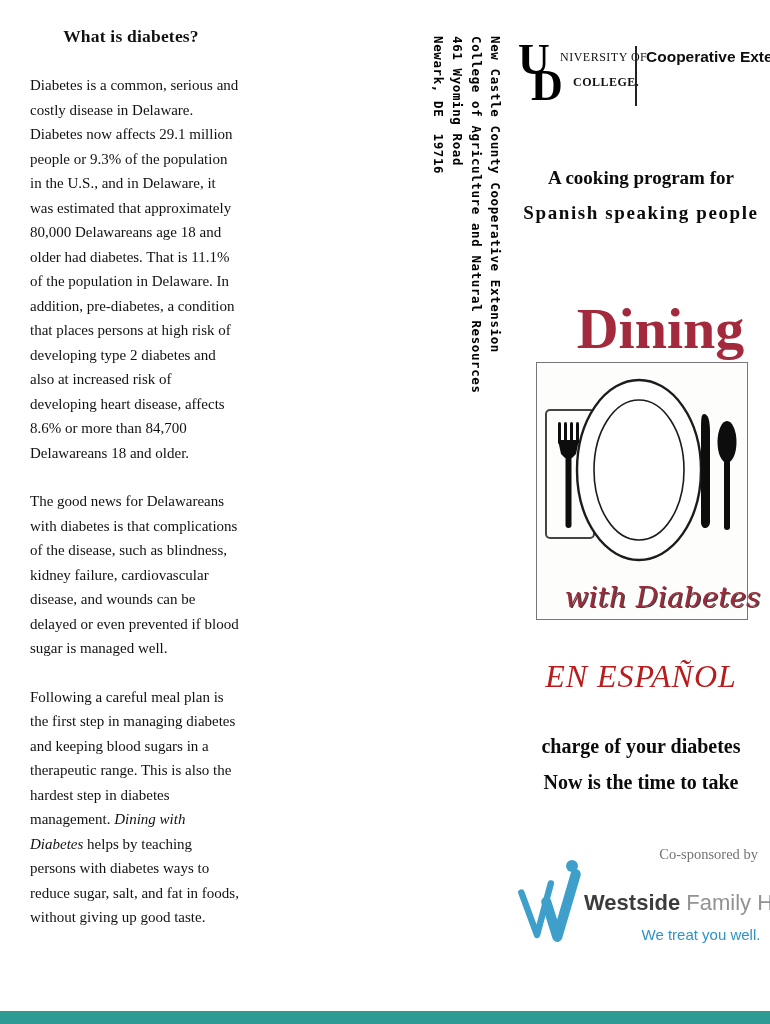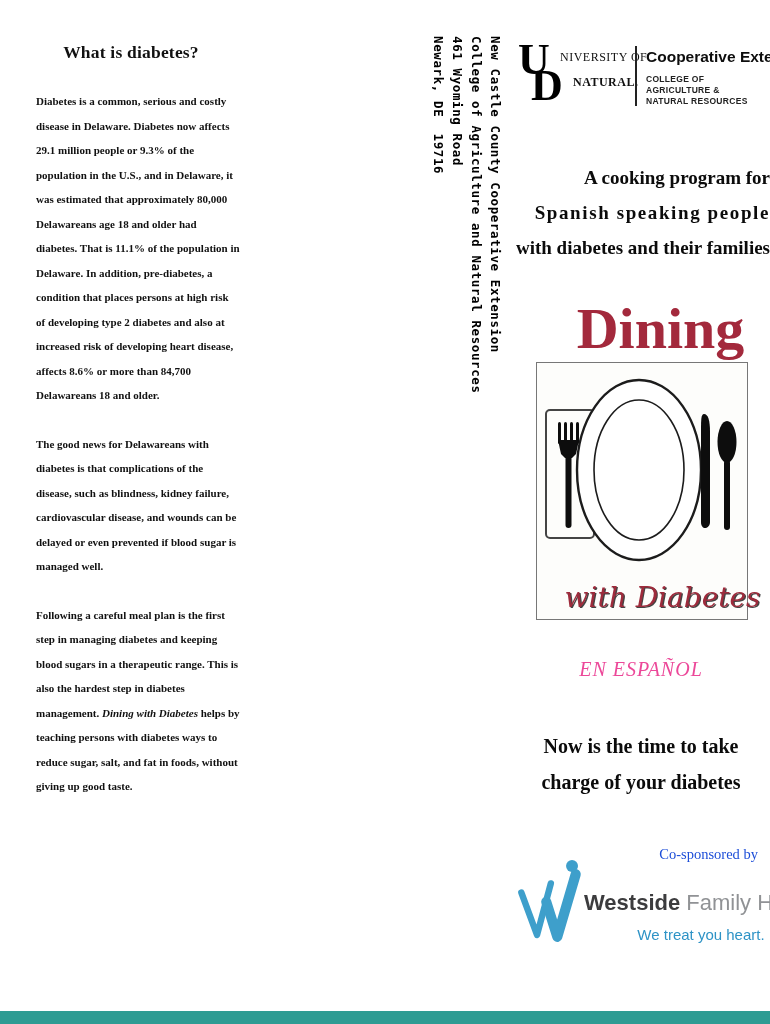--- a/index.html
+++ b/index.html
@@ -7,23 +7,23 @@
     width:770px;height:1024px;position:relative;overflow:hidden;
     background:#ffffff;
     font-family:"Liberation Serif", serif;
     color:#111;
   }
 
   
   .left-panel{position:absolute;left:22px;top:26px;width:218px;}
   .left-title{
     font-size:17.5px;font-weight:bold;text-align:center;
-    margin:16px 0 26px 0;letter-spacing:0.2px;
+    margin:0 0 26px 0;letter-spacing:0.2px;
   }
-  .left-panel p{margin:0 0 24px 14px;font-size:11px;line-height:24.5px;font-weight:bold;}
+  .left-panel p{margin:0 0 24px 8px;font-size:15px;line-height:24.5px;}
   .left-panel p .em{font-style:italic;}
 
   
   .spine{
     position:absolute;left:505px;top:36px;width:398px;
     transform:rotate(90deg);transform-origin:0 0;
     font-family:"DejaVu Sans Mono", monospace;
     font-weight:bold;font-size:12.5px;line-height:19px;
     letter-spacing:0.6px;color:#000;
   }
@@ -42,45 +42,45 @@
     letter-spacing:0.5px;font-family:"Liberation Serif", serif;white-space:nowrap;}
   .ud-w2{position:absolute;left:55px;top:33px;font-size:12px;font-weight:bold;
     letter-spacing:0.5px;font-family:"Liberation Serif", serif;white-space:nowrap;}
   .ud-divider{position:absolute;left:117px;top:4px;width:1.5px;height:60px;background:#222;}
   .ud-ce{position:absolute;left:128px;top:6px;font-family:"Liberation Sans", sans-serif;
     font-weight:600;font-size:15.5px;white-space:nowrap;color:#0d0d0d;}
   .ud-ce-sub{position:absolute;left:128px;top:32px;font-family:"Liberation Sans", sans-serif;
     font-weight:bold;font-size:8.5px;line-height:11px;letter-spacing:0.3px;color:#222;}
 
   
-  .headline{position:absolute;left:0;top:160px;width:258px;text-align:right;
+  .headline{position:absolute;left:0;top:160px;width:258px;text-align:center;
     font-weight:bold;font-size:19px;line-height:35px;color:#0b0b0b;}
   .headline .hl-spaced{letter-spacing:1.6px;}
 
   
   .dining{position:absolute;left:24px;top:308px;width:249px;height:312px;}
   .dining-box{position:absolute;left:0;top:54px;width:210px;height:256px;
     border:1.5px solid #777;background:#fdfdfb;}
   .dining-title{position:absolute;left:0;top:-8px;width:100%;text-align:center;
     font-family:"Liberation Serif", serif;font-weight:600;font-size:58px;line-height:1;
     color:#A3293C;z-index:2;}
   .dining-svg{position:absolute;left:0;top:54px;z-index:1;}
   .dining-caption{position:absolute;left:2px;bottom:6px;width:100%;text-align:center;
     font-family:"DejaVu Serif", serif;font-style:italic;font-size:28px;
     color:#9E2B3C;text-shadow:1.2px 1.2px 0 rgba(35,35,35,0.85);z-index:2;}
 
   
   .espanol{position:absolute;left:0;top:658px;width:258px;text-align:center;
-    font-style:italic;font-size:20px;letter-spacing:1px;color:#ec4899;}
+    font-style:italic;font-size:32px;letter-spacing:1px;color:#b91c1c;}
   .tagline{position:absolute;left:0;top:728px;width:258px;text-align:center;
     font-weight:bold;font-size:20px;line-height:36px;color:#0b0b0b;}
 
   
   .cosponsor{position:absolute;left:0;top:846px;width:246px;text-align:right;
-    font-size:14.5px;color:#1d4ed8;}
+    font-size:14.5px;color:#737373;}
   .westside{position:absolute;left:0;top:852px;width:258px;height:110px;}
   .ws-mark{position:absolute;left:2px;top:2px;}
   .ws-name{position:absolute;left:72px;top:38px;white-space:nowrap;
     font-family:"Liberation Sans", sans-serif;font-size:22px;}
   .ws-name .ws-bold{font-weight:bold;color:#3C3C3E;}
   .ws-name .ws-light{font-weight:normal;color:#909295;}
   .ws-slogan{position:absolute;left:120px;top:74px;width:138px;text-align:center;
     font-family:"Liberation Sans", sans-serif;font-size:15px;color:#2E93C6;}
 
   
@@ -105,33 +105,28 @@
 </div>
 
 <div class="right-panel">
 
   <div class="udlogo">
     <div class="ud-mono">
       <span class="ud-u">U</span>
       <span class="ud-d">D</span>
     </div>
     <span class="ud-w1">NIVERSITY OF</span>
-    <span class="ud-w2">NATURAL.</span>
+    <span class="ud-w2">COLLEGE.</span>
     <div class="ud-divider"></div>
     <div class="ud-ce">Cooperative Extension</div>
-    <div class="ud-ce-sub">
-      <div>COLLEGE OF AGRICULTURE &amp;</div>
-      <div>NATURAL RESOURCES</div>
-    </div>
   </div>
 
   <div class="headline">
     <div>A cooking program for</div>
     <div class="hl-spaced">Spanish speaking people</div>
-    <div>with diabetes and their families</div>
   </div>
 
   <div class="dining">
     <div class="dining-box"></div>
     <div class="dining-title">Dining</div>
     <svg class="dining-svg" width="210" height="256" viewBox="0 0 210 256">
 
       <rect x="10" y="48" width="48" height="128" rx="4" fill="none" stroke="#444" stroke-width="2"></rect>
 
       <g fill="#0d0d0d">
@@ -156,33 +151,33 @@
         <ellipse cx="191" cy="80" rx="9.5" ry="21"></ellipse>
         <rect x="188" y="98" width="6" height="70" rx="3"></rect>
       </g>
     </svg>
     <div class="dining-caption">with Diabetes</div>
   </div>
 
   <div class="espanol">EN ESPAÑOL</div>
 
   <div class="tagline">
+    <div>charge of your diabetes</div>
     <div>Now is the time to take</div>
-    <div>charge of your diabetes</div>
   </div>
 
   <div class="cosponsor">Co-sponsored by</div>
 
   <div class="westside">
     <svg class="ws-mark" width="70" height="92" viewBox="0 0 76 92">
       <polyline points="8,38 25,84 40,28" fill="none" stroke="#3E9FCB" stroke-width="7" stroke-linecap="round" stroke-linejoin="round"></polyline>
       <polyline points="35,48 47,86 67,18" fill="none" stroke="#3E9FCB" stroke-width="11" stroke-linecap="round" stroke-linejoin="round"></polyline>
       <circle cx="63" cy="9" r="6.5" fill="#3E9FCB"></circle>
     </svg>
     <div class="ws-name">
       <span class="ws-bold">Westside</span><span class="ws-light"> Family Healthcare</span>
     </div>
-    <div class="ws-slogan">We treat you heart.</div>
+    <div class="ws-slogan">We treat you well.</div>
   </div>
 
 </div>
 
 <div class="bottom-bar"></div>
 
 </body></html>

